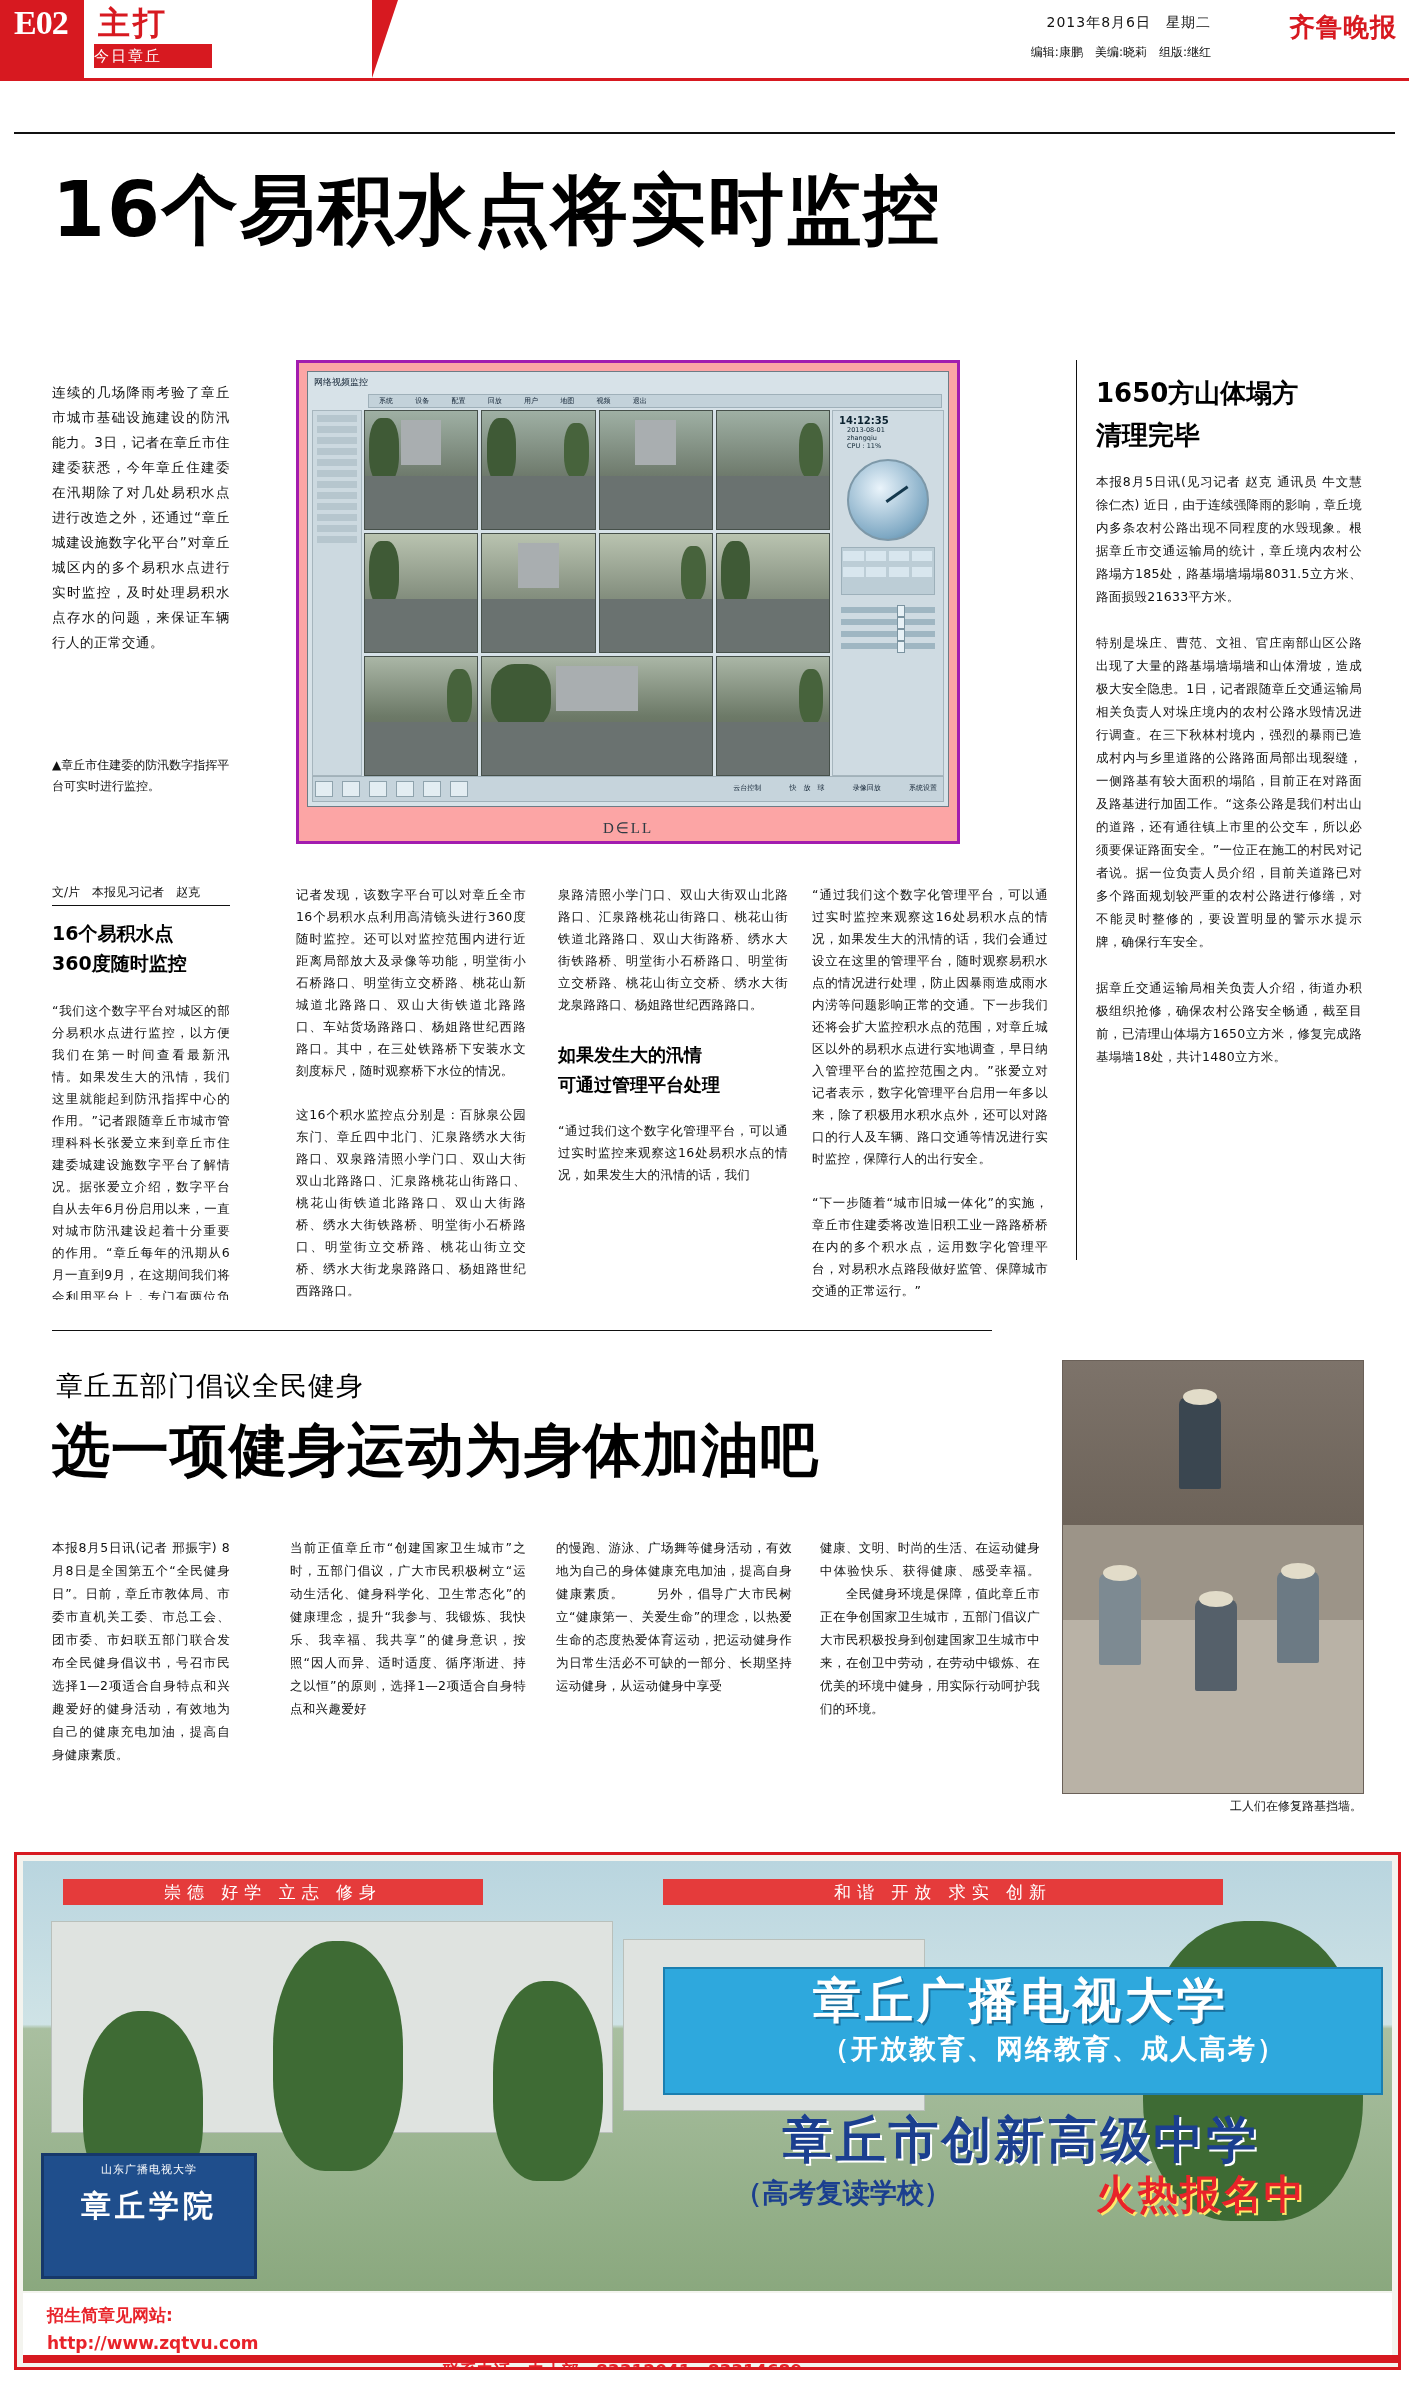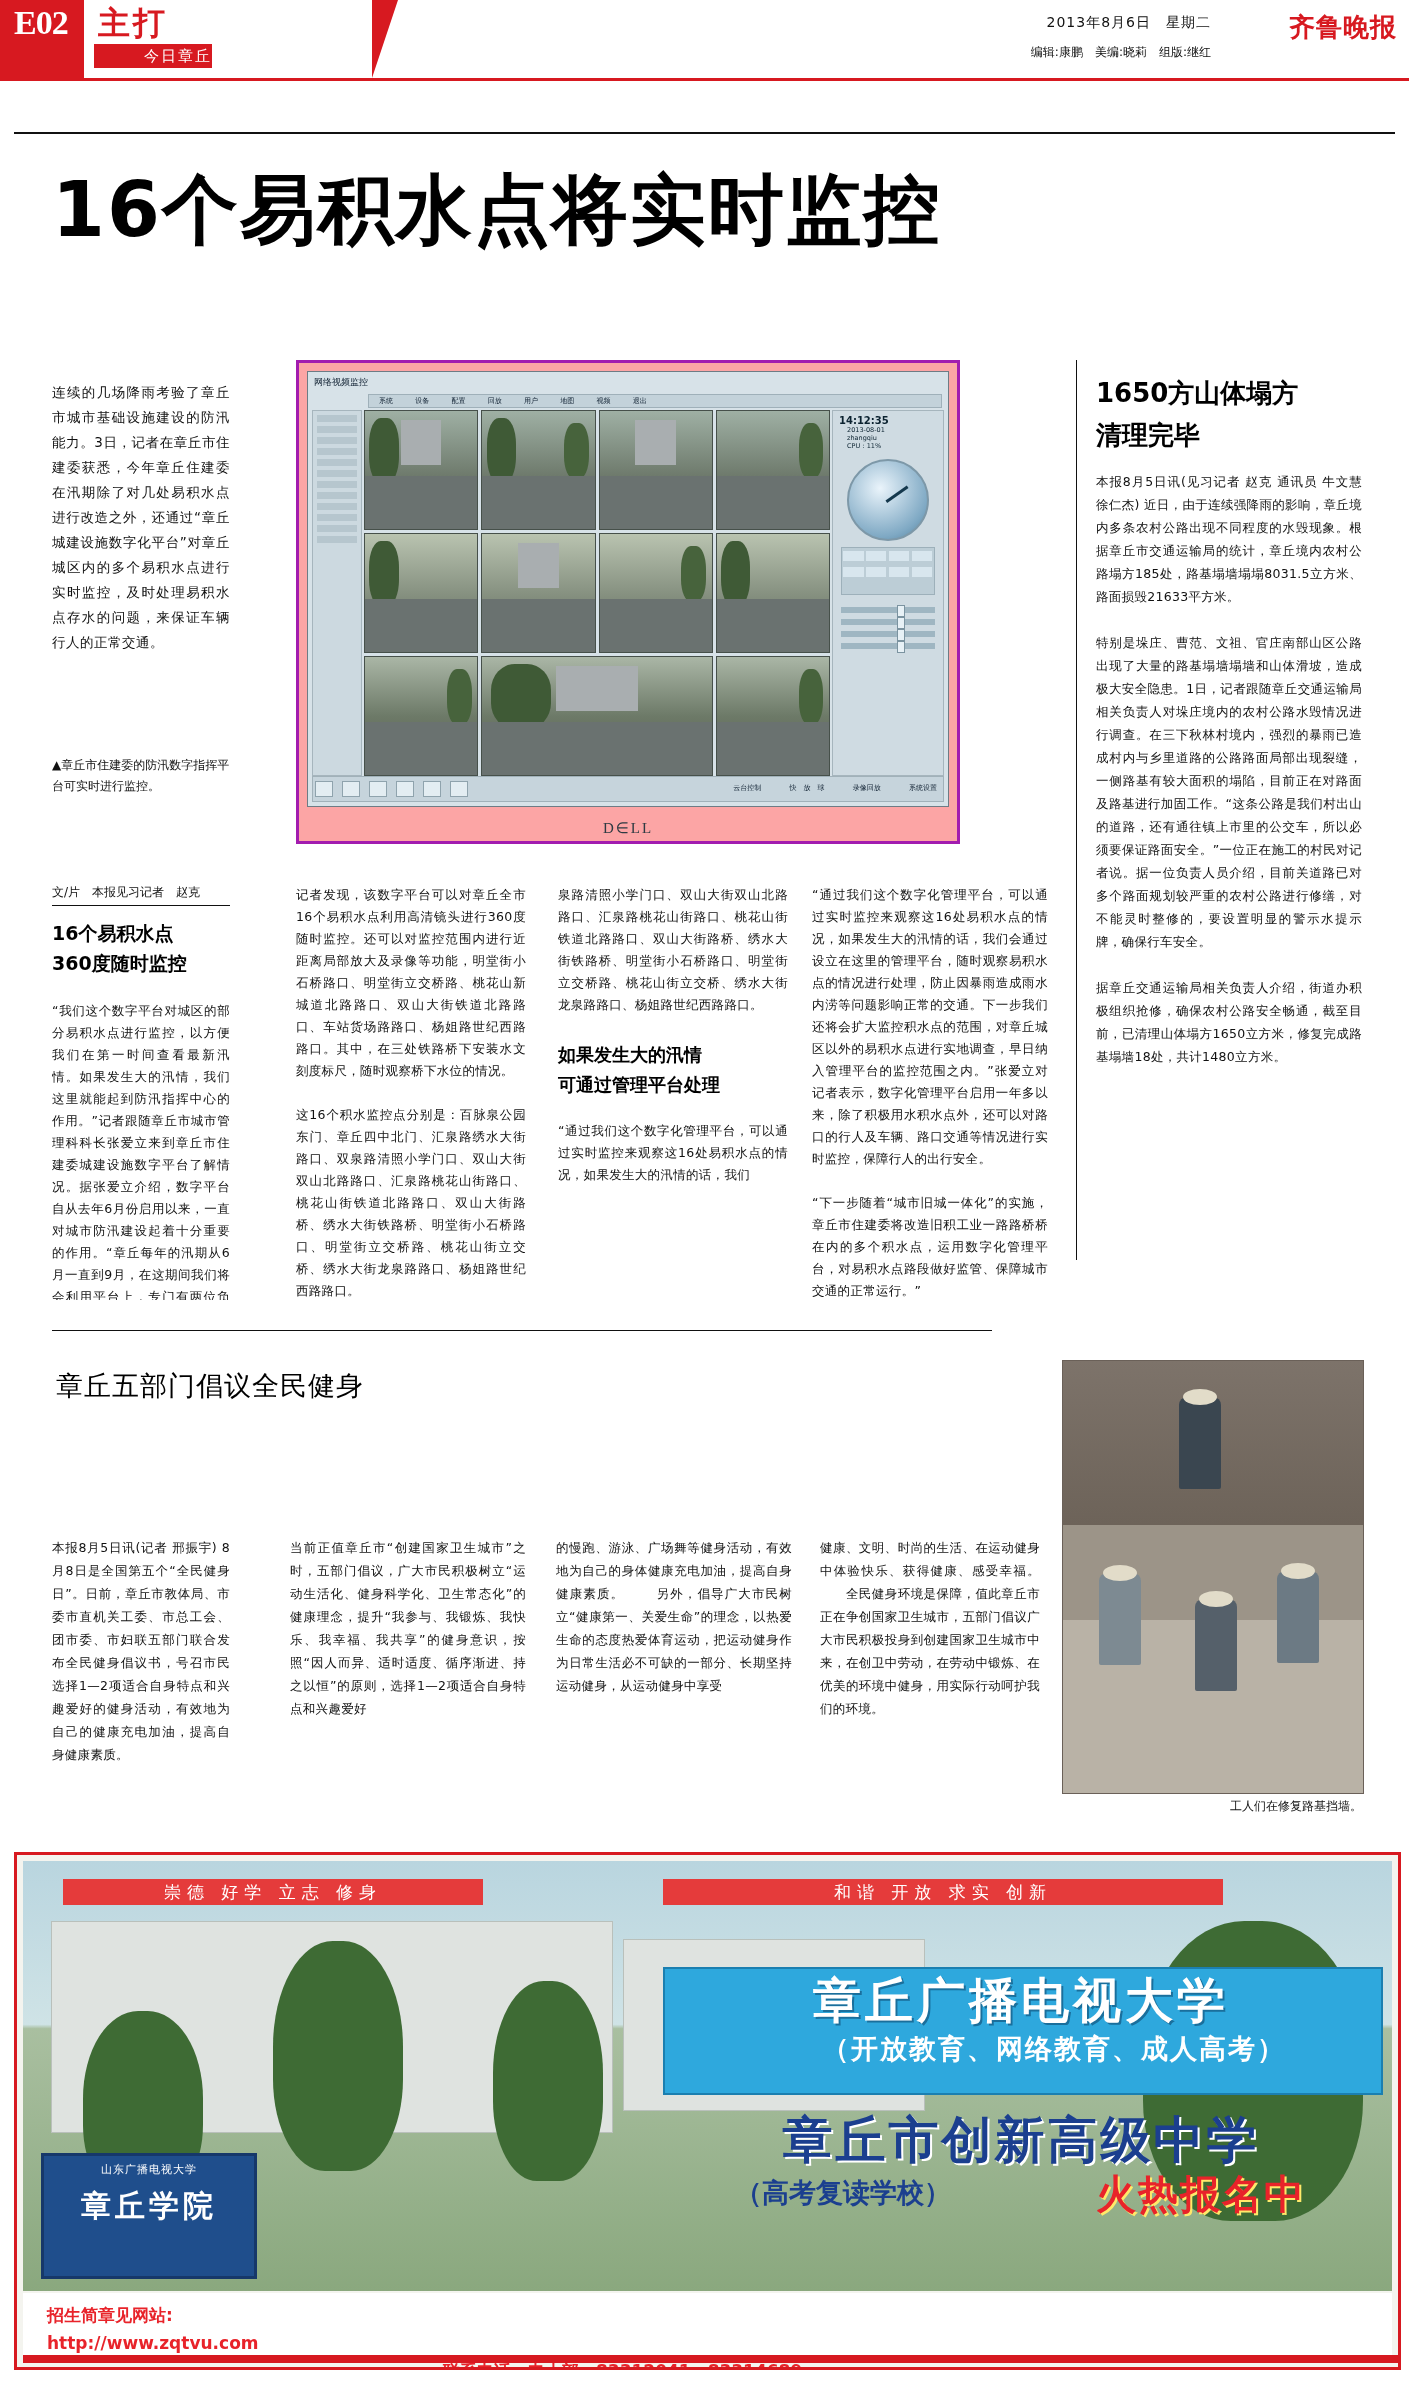--- a/index.html
+++ b/index.html
@@ -13,21 +13,21 @@
   }
   .page{position:relative;width:1409px;height:2383px;}
 
   
   .masthead{position:absolute;left:0;top:0;width:1409px;height:78px;}
   .mh-red{position:absolute;left:0;top:0;width:372px;height:78px;background:#d71920;}
   .mh-red:after{content:"";position:absolute;right:-26px;top:0;border-top:78px solid #d71920;border-right:26px solid transparent;}
   .mh-e02{position:absolute;left:14px;top:4px;font-size:34px;font-weight:bold;color:#ffffff;font-family:"Liberation Serif",serif;letter-spacing:-1px;}
   .mh-white{position:absolute;left:84px;top:0;width:288px;height:78px;background:#ffffff;}
   .mh-zhudao{position:absolute;left:14px;top:2px;font-size:32px;font-weight:bold;color:#d71920;letter-spacing:3px;}
-  .mh-sub{position:absolute;left:10px;top:44px;width:118px;height:24px;background:#d71920;color:#fff;font-size:15px;text-align:right;line-height:24px;letter-spacing:2px;}
+  .mh-sub{position:absolute;left:10px;top:44px;width:118px;height:24px;background:#d71920;color:#fff;font-size:15px;text-align:left;line-height:24px;letter-spacing:2px;}
   .mh-date{position:absolute;right:198px;top:14px;font-size:14px;color:#111;letter-spacing:1px;}
   .mh-credits{position:absolute;right:198px;top:44px;font-size:12px;color:#111;letter-spacing:0px;}
   .mh-logo{position:absolute;right:12px;top:10px;font-size:26px;font-weight:bold;color:#d71920;font-family:"Liberation Serif",serif;letter-spacing:1px;}
   .mh-rule{position:absolute;left:0;top:78px;width:1409px;height:3px;background:#d71920;}
 
   .hr-thin{position:absolute;background:#111;}
 
   
   .headline{position:absolute;left:52px;top:160px;font-size:76px;font-weight:bold;letter-spacing:2px;color:#000;font-family:"DejaVu Sans",sans-serif;}
   .subhead{position:absolute;left:56px;top:272px;font-size:28px;color:#000;letter-spacing:1px;}
@@ -274,20 +274,21 @@
 清理完毕</div>
   <div class="right-body" style="white-space:pre-line;height:780px;overflow:hidden;">本报8月5日讯(见习记者 赵克 通讯员 牛文慧 徐仁杰) 近日，由于连续强降雨的影响，章丘境内多条农村公路出现不同程度的水毁现象。根据章丘市交通运输局的统计，章丘境内农村公路塌方185处，路基塌墙塌塌8031.5立方米、路面损毁21633平方米。
 
 特别是垛庄、曹范、文祖、官庄南部山区公路出现了大量的路基塌墙塌墙和山体滑坡，造成极大安全隐患。1日，记者跟随章丘交通运输局相关负责人对垛庄境内的农村公路水毁情况进行调查。在三下秋林村境内，强烈的暴雨已造成村内与乡里道路的公路路面局部出现裂缝，一侧路基有较大面积的塌陷，目前正在对路面及路基进行加固工作。“这条公路是我们村出山的道路，还有通往镇上市里的公交车，所以必须要保证路面安全。”一位正在施工的村民对记者说。据一位负责人员介绍，目前关道路已对多个路面规划较严重的农村公路进行修缮，对不能灵时整修的，要设置明显的警示水提示牌，确保行车安全。
 
 据章丘交通运输局相关负责人介绍，街道办积极组织抢修，确保农村公路安全畅通，截至目前，已清理山体塌方1650立方米，修复完成路基塌墙18处，共计1480立方米。</div>
 
   <div class="hr-thin" style="left:52px;top:1330px;width:940px;height:1px;"></div>
 
   <div class="s2-kicker">章丘五部门倡议全民健身</div>
+  <div class="s2-head">选一项健身运动为身体加油吧</div>
   <div class="s2-col" style="left:52px;top:1536px;width:178px;height:240px;overflow:hidden;">本报8月5日讯(记者 邢振宇) 8月8日是全国第五个“全民健身日”。日前，章丘市教体局、市委市直机关工委、市总工会、团市委、市妇联五部门联合发布全民健身倡议书，号召市民选择1—2项适合自身特点和兴趣爱好的健身活动，有效地为自己的健康充电加油，提高自身健康素质。</div>
   <div class="s2-col" style="left:290px;top:1536px;width:236px;height:250px;overflow:hidden;">当前正值章丘市“创建国家卫生城市”之时，五部门倡议，广大市民积极树立“运动生活化、健身科学化、卫生常态化”的健康理念，提升“我参与、我锻炼、我快乐、我幸福、我共享”的健身意识，按照“因人而异、适时适度、循序渐进、持之以恒”的原则，选择1—2项适合自身特点和兴趣爱好</div>
   <div class="s2-col" style="left:556px;top:1536px;width:236px;height:260px;overflow:hidden;">的慢跑、游泳、广场舞等健身活动，有效地为自己的身体健康充电加油，提高自身健康素质。
 
 　　另外，倡导广大市民树立“健康第一、关爱生命”的理念，以热爱生命的态度热爱体育运动，把运动健身作为日常生活必不可缺的一部分、长期坚持运动健身，从运动健身中享受</div>
   <div class="s2-col" style="left:820px;top:1536px;width:220px;height:260px;overflow:hidden;">健康、文明、时尚的生活、在运动健身中体验快乐、获得健康、感受幸福。
 
 　　全民健身环境是保障，值此章丘市正在争创国家卫生城市，五部门倡议广大市民积极投身到创建国家卫生城市中来，在创卫中劳动，在劳动中锻炼、在优美的环境中健身，用实际行动呵护我们的环境。</div>
 
   <div class="photo-2">

